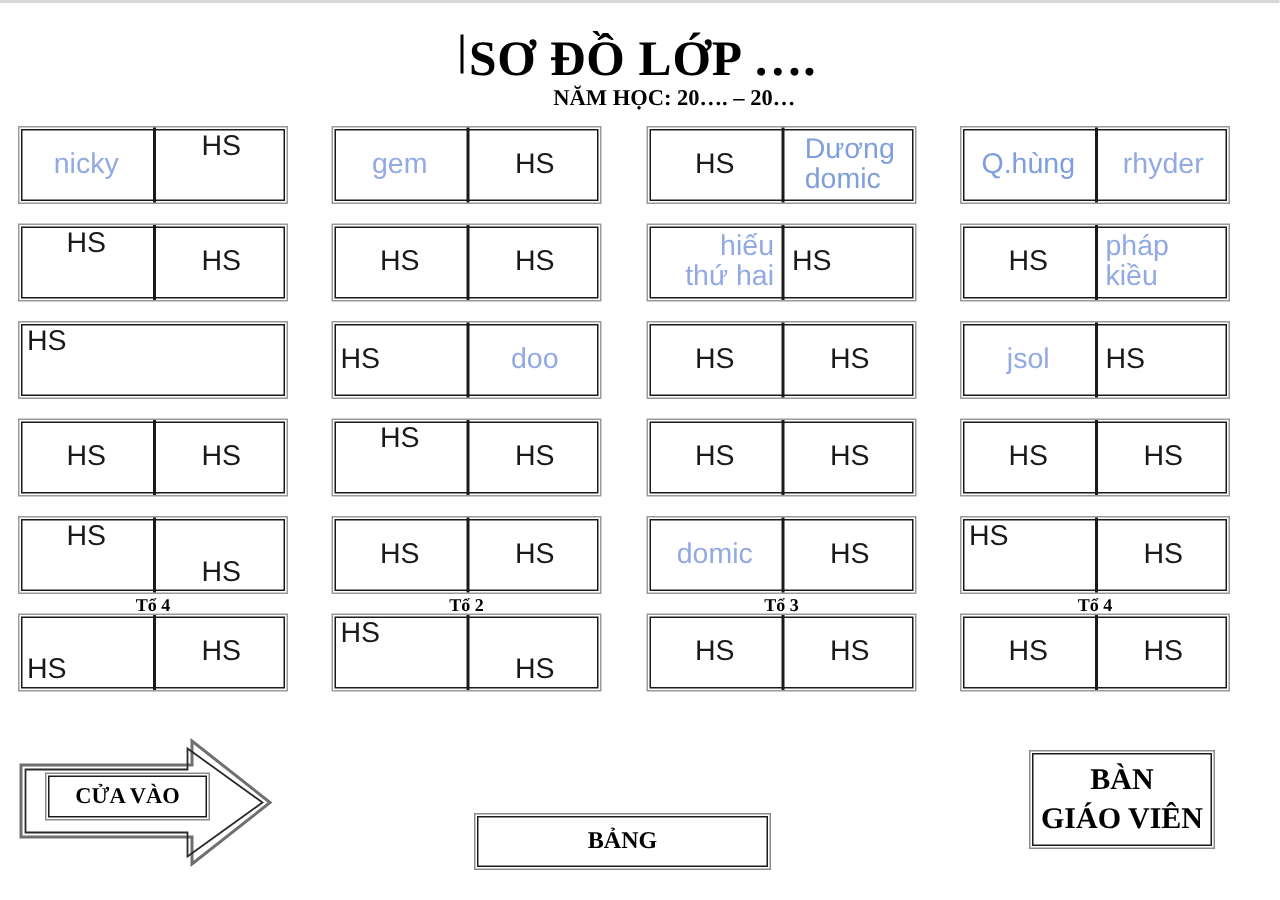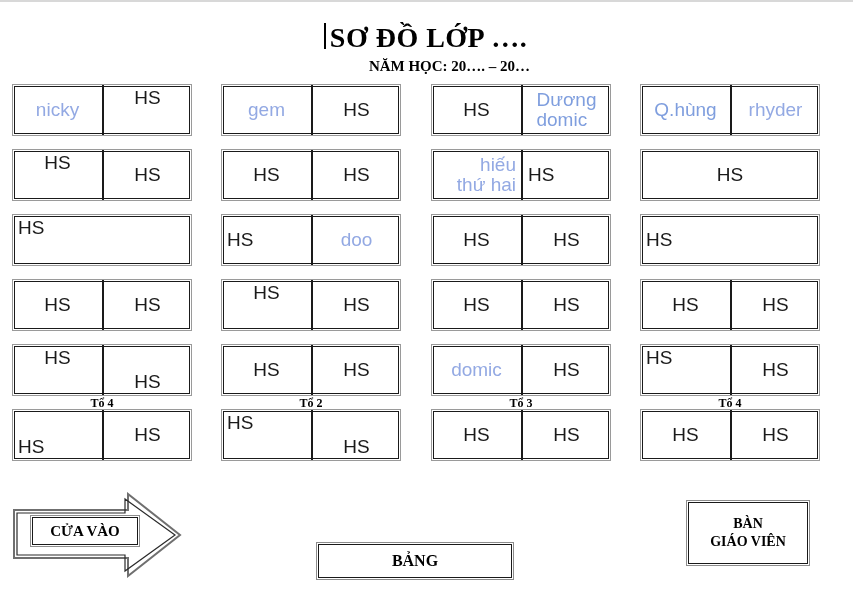--- a/index.html
+++ b/index.html
@@ -12,21 +12,21 @@
   }
   .top-rule{
     position:absolute;left:0;top:0;width:853px;height:2px;
     background:#d8d8d8;
   }
 
   
   .title-block{position:absolute;left:0;top:22px;width:853px;text-align:center;}
   .title{
     font-family:"Liberation Serif", serif;
-    font-weight:bold;font-size:28px;color:#000;
+    font-weight:bold;font-size:33px;color:#000;
     letter-spacing:.5px;display:inline-block;position:relative;
     padding-left:4px;
   }
   .title:before{
     content:"";position:absolute;left:-2px;top:1px;width:2px;height:26px;background:#000;
   }
   .subtitle{
     position:absolute;left:0;top:58px;width:853px;text-align:center;
     font-family:"Liberation Serif", serif;
     font-weight:bold;font-size:15px;color:#000;
@@ -126,21 +126,21 @@
     border:1px solid #8c8c8c;background:#fff;box-sizing:border-box;
     display:flex;align-items:center;justify-content:center;text-align:center;
   }
   .teacher:after{
     content:"";position:absolute;left:1px;top:1px;right:1px;bottom:1px;
     border:1px solid #1a1a1a;
   }
   .teacher span{
     position:relative;z-index:1;
     font-family:"Liberation Serif", serif;
-    font-weight:bold;font-size:14px;color:#000;line-height:1.3;
+    font-weight:bold;font-size:20px;color:#000;line-height:1.3;
     white-space:pre-line;
   }
 </style>
 </head>
 <body>
 
 <div class="top-rule"></div>
 
 <div class="title-block">
   <div class="title">SƠ ĐỒ LỚP ….</div>
@@ -227,22 +227,24 @@
         <div class="seat hs v-mid h-center">HS</div>
       </div>
     </div>
     <div class="group" data-col="3">
       <div class="desk">
         <div class="seat name-strong v-mid h-center">Q.hùng</div>
         <div class="seat name v-mid h-center">rhyder</div>
       </div>
       <div class="desk">
         <div class="seat hs v-mid h-center">HS</div>
-      </div>
-      <div class="desk">
+        <div class="seat name v-mid h-center">pháp kiều</div>
+      </div>
+      <div class="desk">
+        <div class="seat name v-mid h-center">jsol</div>
         <div class="seat hs v-mid h-left">HS</div>
       </div>
       <div class="desk">
         <div class="seat hs v-mid h-center">HS</div>
         <div class="seat hs v-mid h-center">HS</div>
       </div>
       <div class="desk">
         <div class="seat hs v-top h-left">HS</div>
         <div class="seat hs v-mid h-center">HS</div>
       </div>

